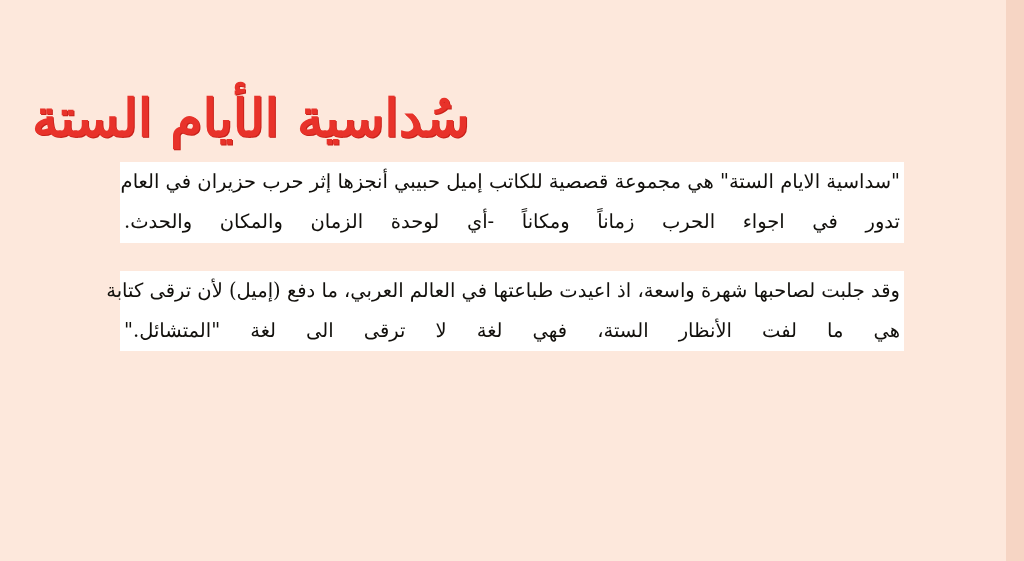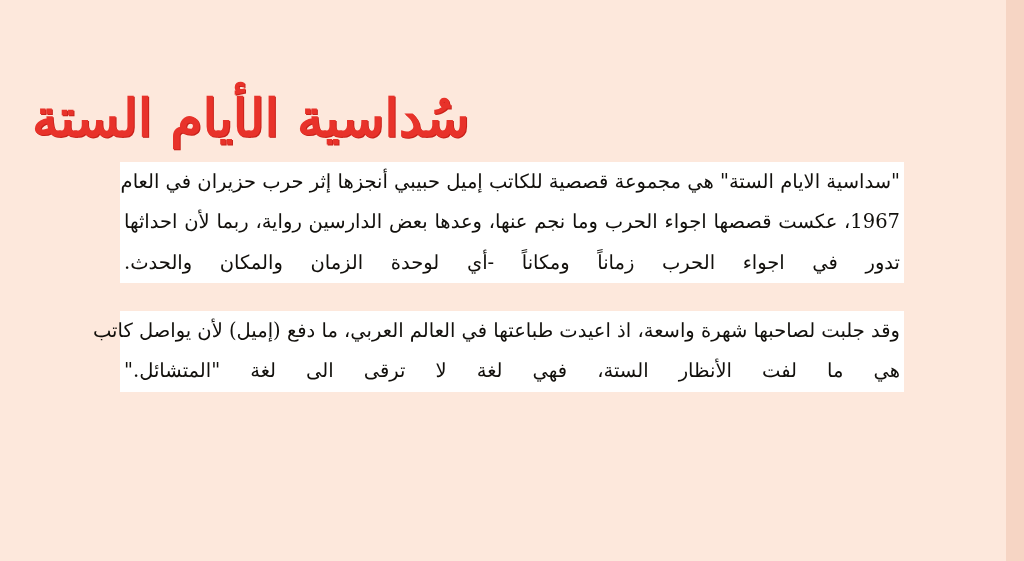--- a/index.html
+++ b/index.html
@@ -83,23 +83,22 @@
 <div class="slide">
 
   <div class="right-band"></div>
 
   <h1 class="title">سُداسية الأيام الستة</h1>
 
   <div class="body-wrap">
 
     <div class="para p1">
       <span class="line">"سداسية الايام الستة" هي مجموعة قصصية للكاتب إميل حبيبي أنجزها إثر حرب حزيران في العام</span>
-      <span class="line">1967، عكست قصصها اجواء الحرب وما نجم عنها، وعدها بعض الدارسين رواية، ربما لأن احداثها</span>
       <span class="line">تدور في اجواء الحرب زماناً ومكاناً -أي لوحدة الزمان والمكان والحدث.</span>
     </div>
 
     <div class="para p2">
-      <span class="line">وقد جلبت لصاحبها شهرة واسعة، اذ اعيدت طباعتها في العالم العربي، ما دفع (إميل) لأن يواصل كاتب</span>
+      <span class="line">وقد جلبت لصاحبها شهرة واسعة، اذ اعيدت طباعتها في العالم العربي، ما دفع (إميل) لأن ترقى كتابة</span>
       <span class="line">هي ما لفت الأنظار الستة، فهي لغة لا ترقى الى لغة "المتشائل."</span>
     </div>
 
   </div>
 </div>
 
 </body></html>

